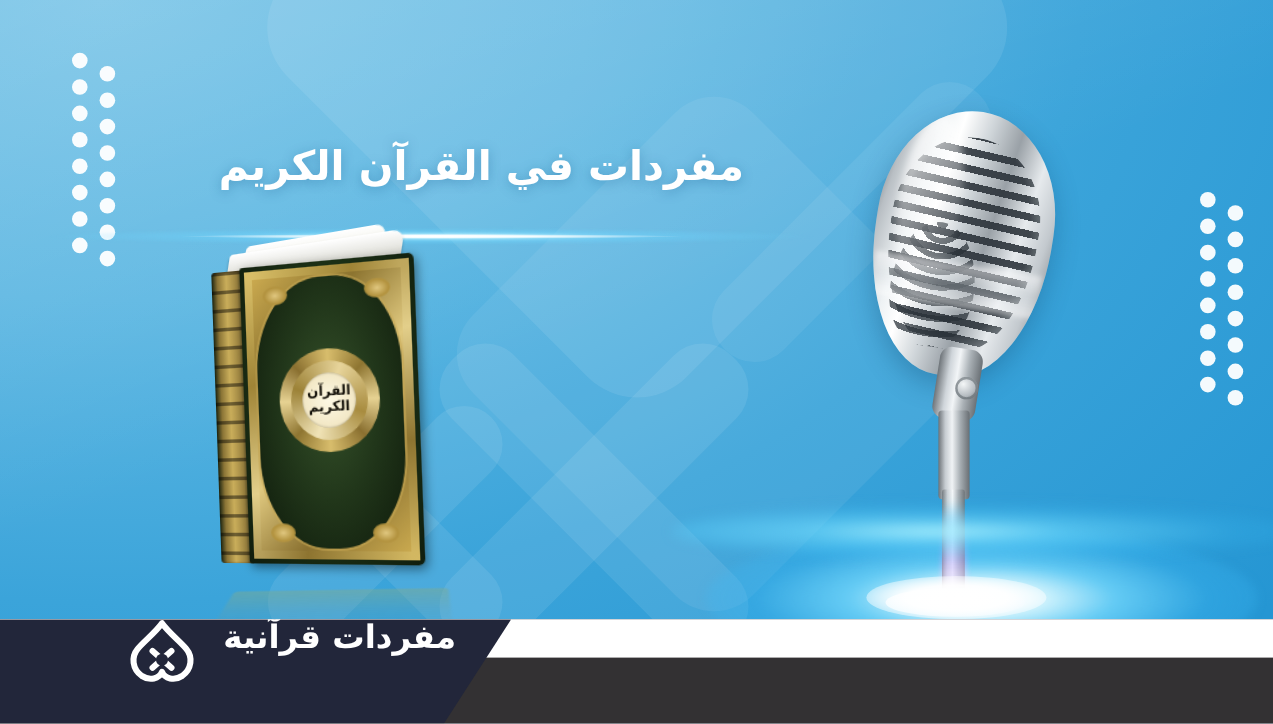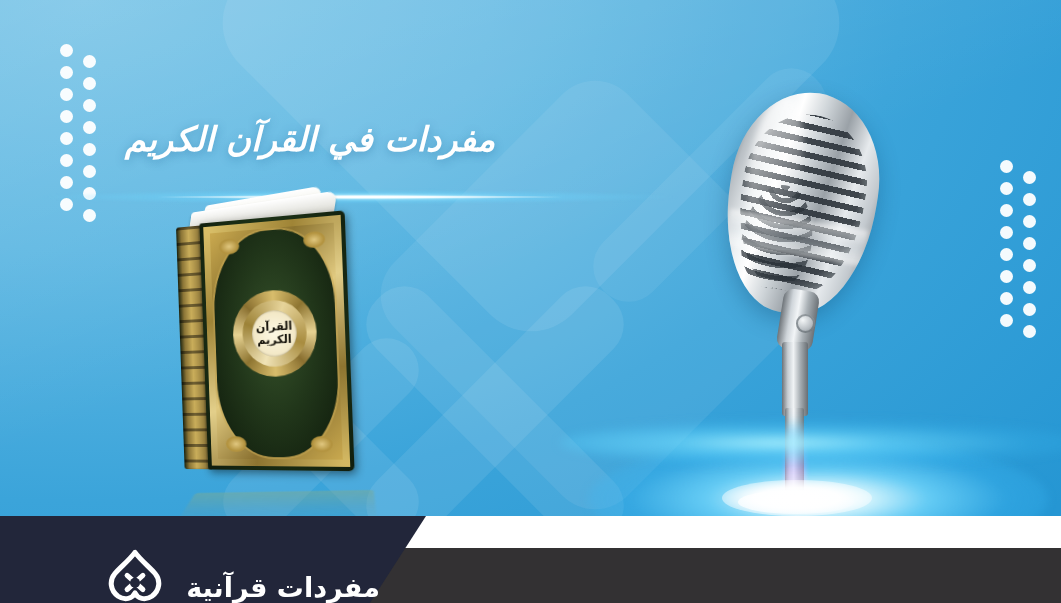--- a/index.html
+++ b/index.html
@@ -58,23 +58,22 @@
   .dots .dot{
     position:absolute;width:13px;height:13px;border-radius:50%;
     background:#ffffff;opacity:.95;
   }
   .dots.left{left:60px;top:44px;}
   .dots.right{left:1000px;top:160px;}
 
   
   .title-wrap{
     position:absolute;left:0;top:118px;width:620px;
-    text-align:center;
+    text-align:right;
     direction:rtl;
-    font-style:italic;
   }
   .title{
     margin:0;
     font-size:34px;
     font-weight:bold;
     color:#ffffff;
     letter-spacing:0px;
     text-shadow:0 2px 10px rgba(20,90,140,.35);
     line-height:1.25;
   }
@@ -298,21 +297,21 @@
     background:#333133;
   }
   .footer-navy{
     position:absolute;left:0;top:0;width:1061px;height:87px;
     background:#22263a;
     -webkit-clip-path:polygon(0 0, 426px 0, 370px 87px, 0 87px);
             clip-path:polygon(0 0, 426px 0, 370px 87px, 0 87px);
   }
   .footer-content{
     position:absolute;left:0;top:0;width:380px;height:87px;
-    display:flex;align-items:flex-end;justify-content:flex-start;
+    display:flex;align-items:flex-start;justify-content:flex-start;
     gap:22px;padding-left:16px;box-sizing:border-box;
     direction:rtl;
   }
   .brand-text{
     color:#ffffff;font-size:27px;font-weight:bold;
     direction:rtl;white-space:nowrap;letter-spacing:0px;
   }
   .brand-logo{
     width:58px;height:54px;flex:0 0 auto;display:block;
   }

